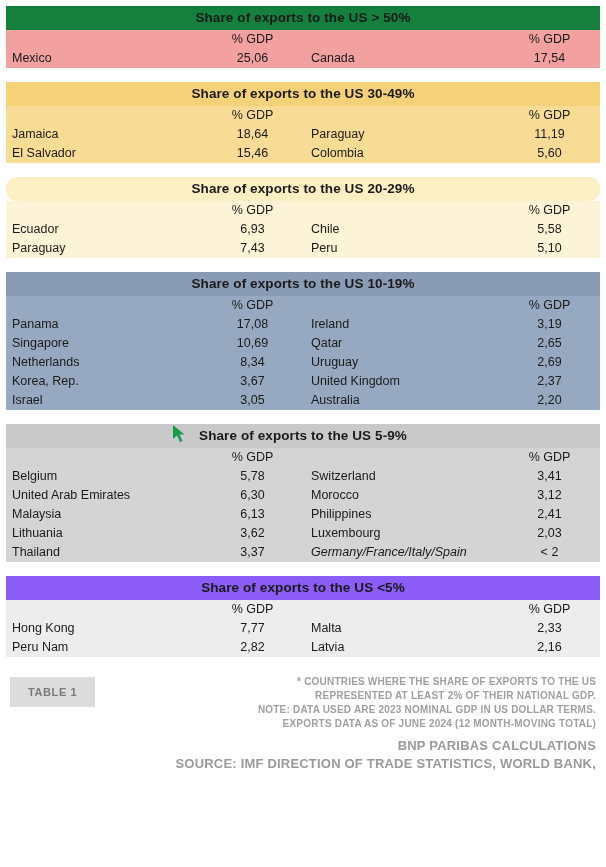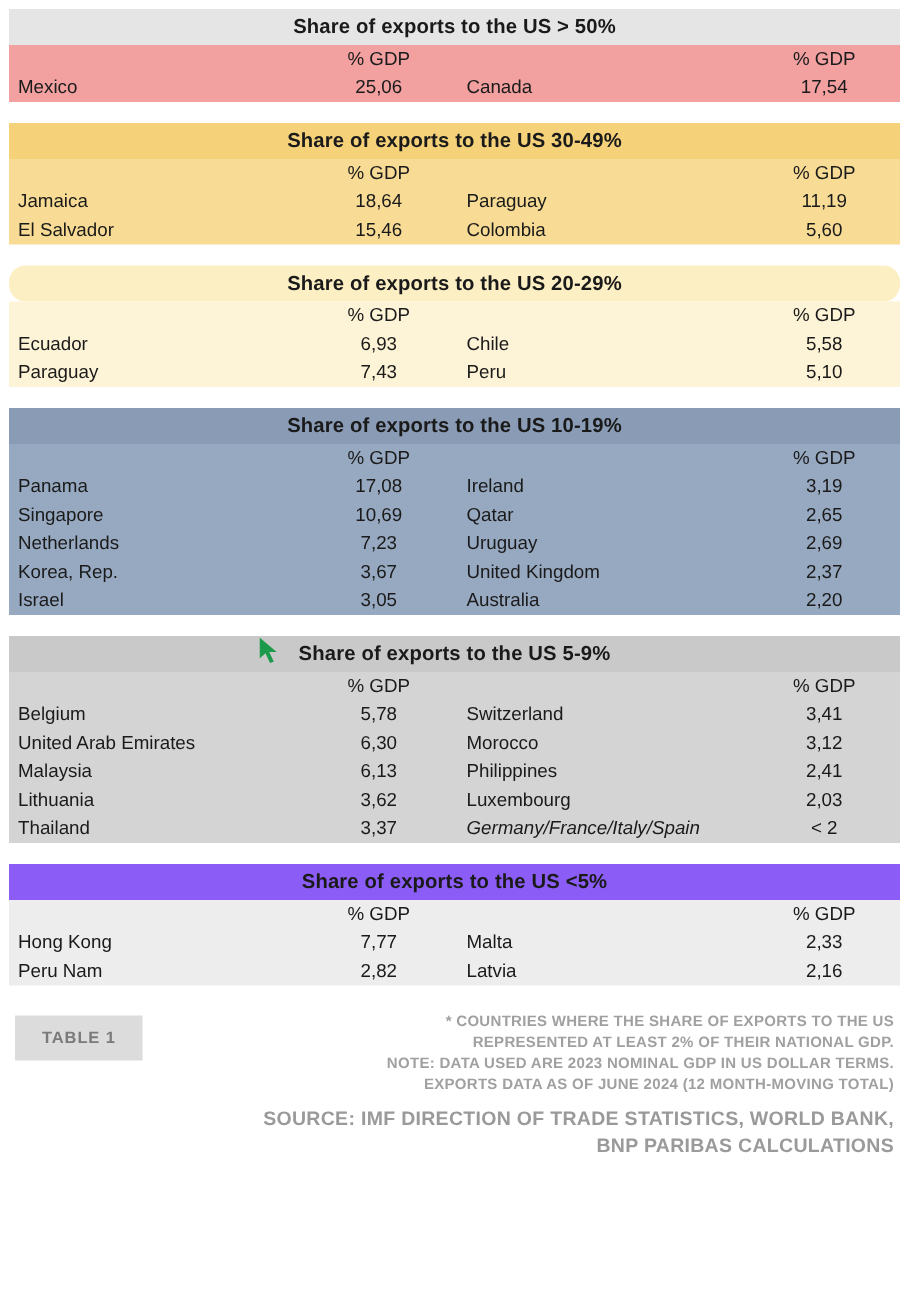--- a/index.html
+++ b/index.html
@@ -52,21 +52,21 @@
     padding: 2px 0 2px 0;
     line-height: 15px;
   }
   .data-row .c-name { flex: 0 0 33%; padding-left: 6px; }
   .data-row .c-val  { flex: 0 0 17%; text-align: center; }
   .data-row .c-name2 { flex: 0 0 33%; padding-left: 8px; }
   .data-row .c-val2 { flex: 0 0 17%; text-align: center; }
   .data-row .italic { font-style: italic; }
 
   
-  .tier-red   .band-title { background: #e5e5e5; }
+  .tier-red   .band-title { background: #15803d; }
   .tier-red   .band-body  { background: #f2a0a0; }
   .tier-gold  .band-title { background: #f5d27a; }
   .tier-gold  .band-body  { background: #f8dc95; }
   .tier-cream .band-title { background: #fdefc4; border-radius: 11px; }
   .tier-cream .band-body  { background: #fdf3d6; }
   .tier-blue  .band-title { background: #8a9cb5; }
   .tier-blue  .band-body  { background: #97a9c0; }
   .tier-gray  .band-title { background: #c9c9c9; }
   .tier-gray  .band-body  { background: #d4d4d4; }
   .tier-light .band-title { background: #8b5cf6; }
@@ -200,21 +200,21 @@
             <div class="c-val2">3,19</div>
           </div>
           <div class="data-row">
             <div class="c-name">Singapore</div>
             <div class="c-val">10,69</div>
             <div class="c-name2">Qatar</div>
             <div class="c-val2">2,65</div>
           </div>
           <div class="data-row">
             <div class="c-name">Netherlands</div>
-            <div class="c-val">7,23</div>
+            <div class="c-val">8,34</div>
             <div class="c-name2">Uruguay</div>
             <div class="c-val2">2,69</div>
           </div>
           <div class="data-row">
             <div class="c-name">Korea, Rep.</div>
             <div class="c-val">3,67</div>
             <div class="c-name2">United Kingdom</div>
             <div class="c-val2">2,37</div>
           </div>
           <div class="data-row">
@@ -294,22 +294,22 @@
   <div class="footer">
     <div class="table-tag">TABLE 1</div>
     <div class="notes">
       <div>* COUNTRIES WHERE THE SHARE OF EXPORTS TO THE US</div>
       <div>REPRESENTED AT LEAST 2% OF THEIR NATIONAL GDP.</div>
       <div>NOTE: DATA USED ARE 2023 NOMINAL GDP IN US DOLLAR TERMS.</div>
       <div>EXPORTS DATA AS OF JUNE 2024 (12 MONTH-MOVING TOTAL)</div>
     </div>
   </div>
   <div class="source">
+    <div>BNP PARIBAS CALCULATIONS</div>
     <div>SOURCE: IMF DIRECTION OF TRADE STATISTICS, WORLD BANK,</div>
-    <div>BNP PARIBAS CALCULATIONS</div>
   </div>
 
   <div class="cursor">
     <svg width="16" height="20" viewBox="0 0 16 20">
       <polygon points="0,0 0,14 4,10.5 7,17 9.5,16 6.5,9.6 11.5,9.6" fill="#1a9a4a"></polygon>
     </svg>
   </div>
 </div>
 
 </body></html>

